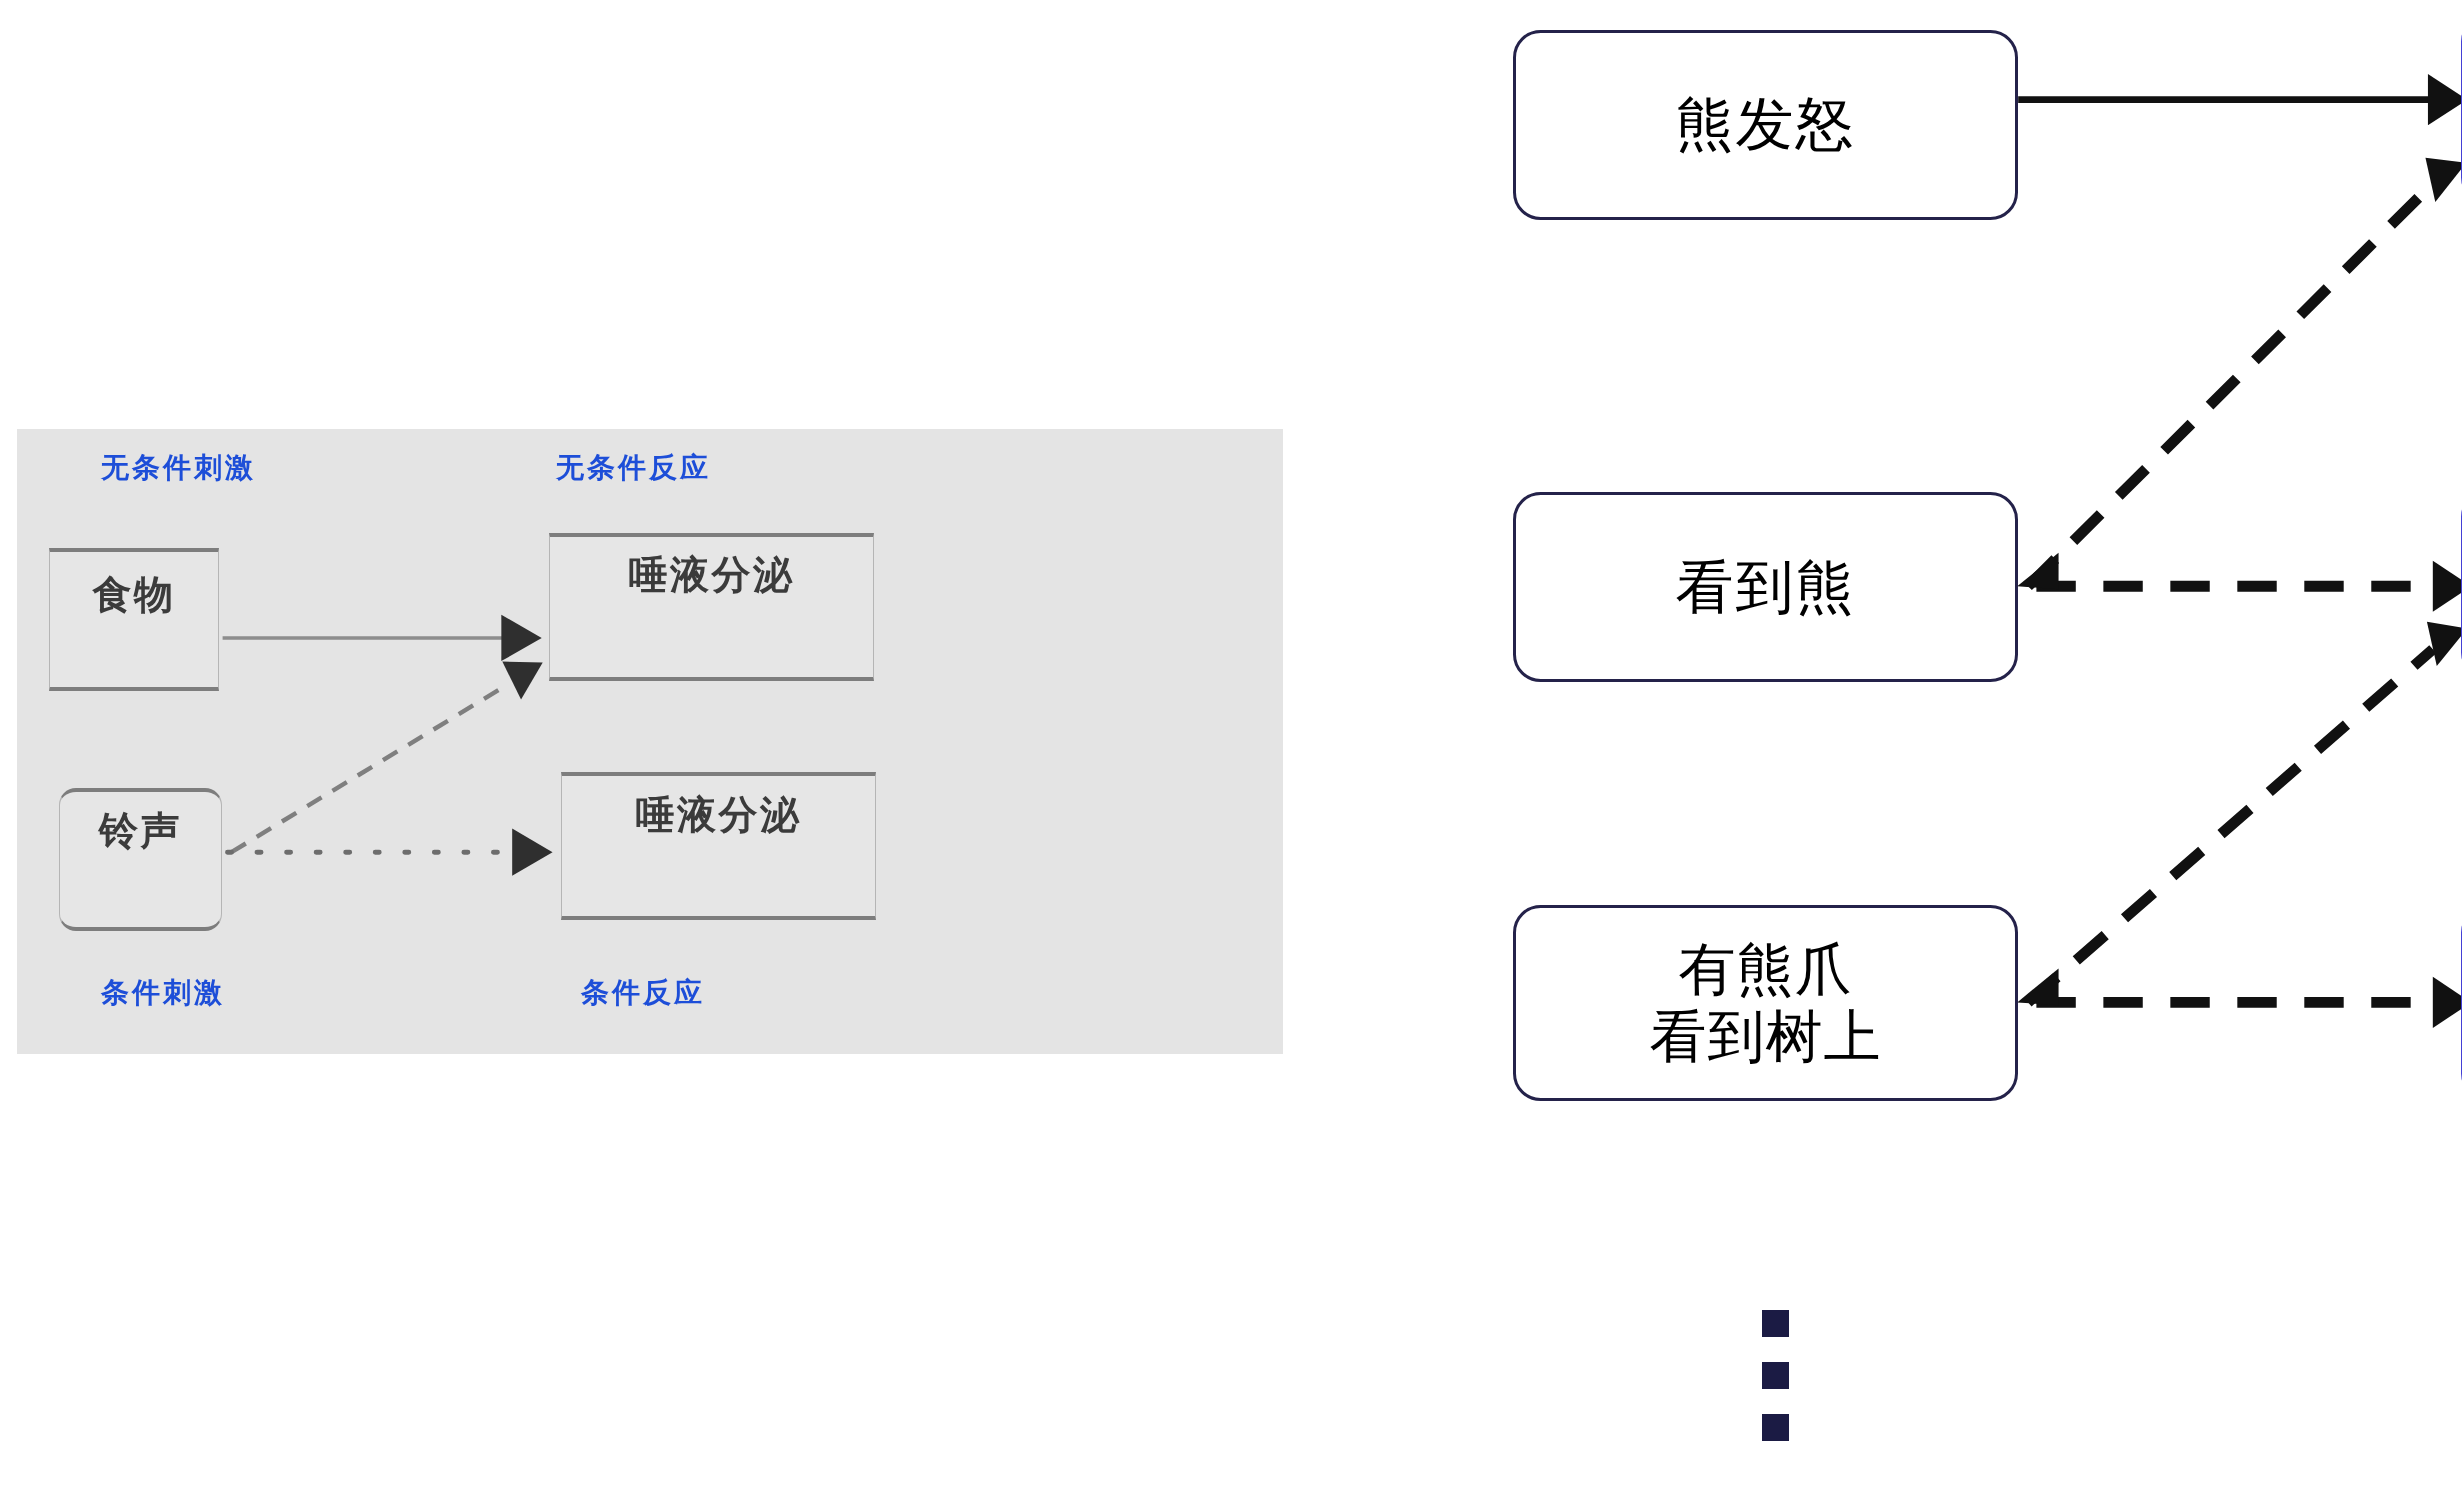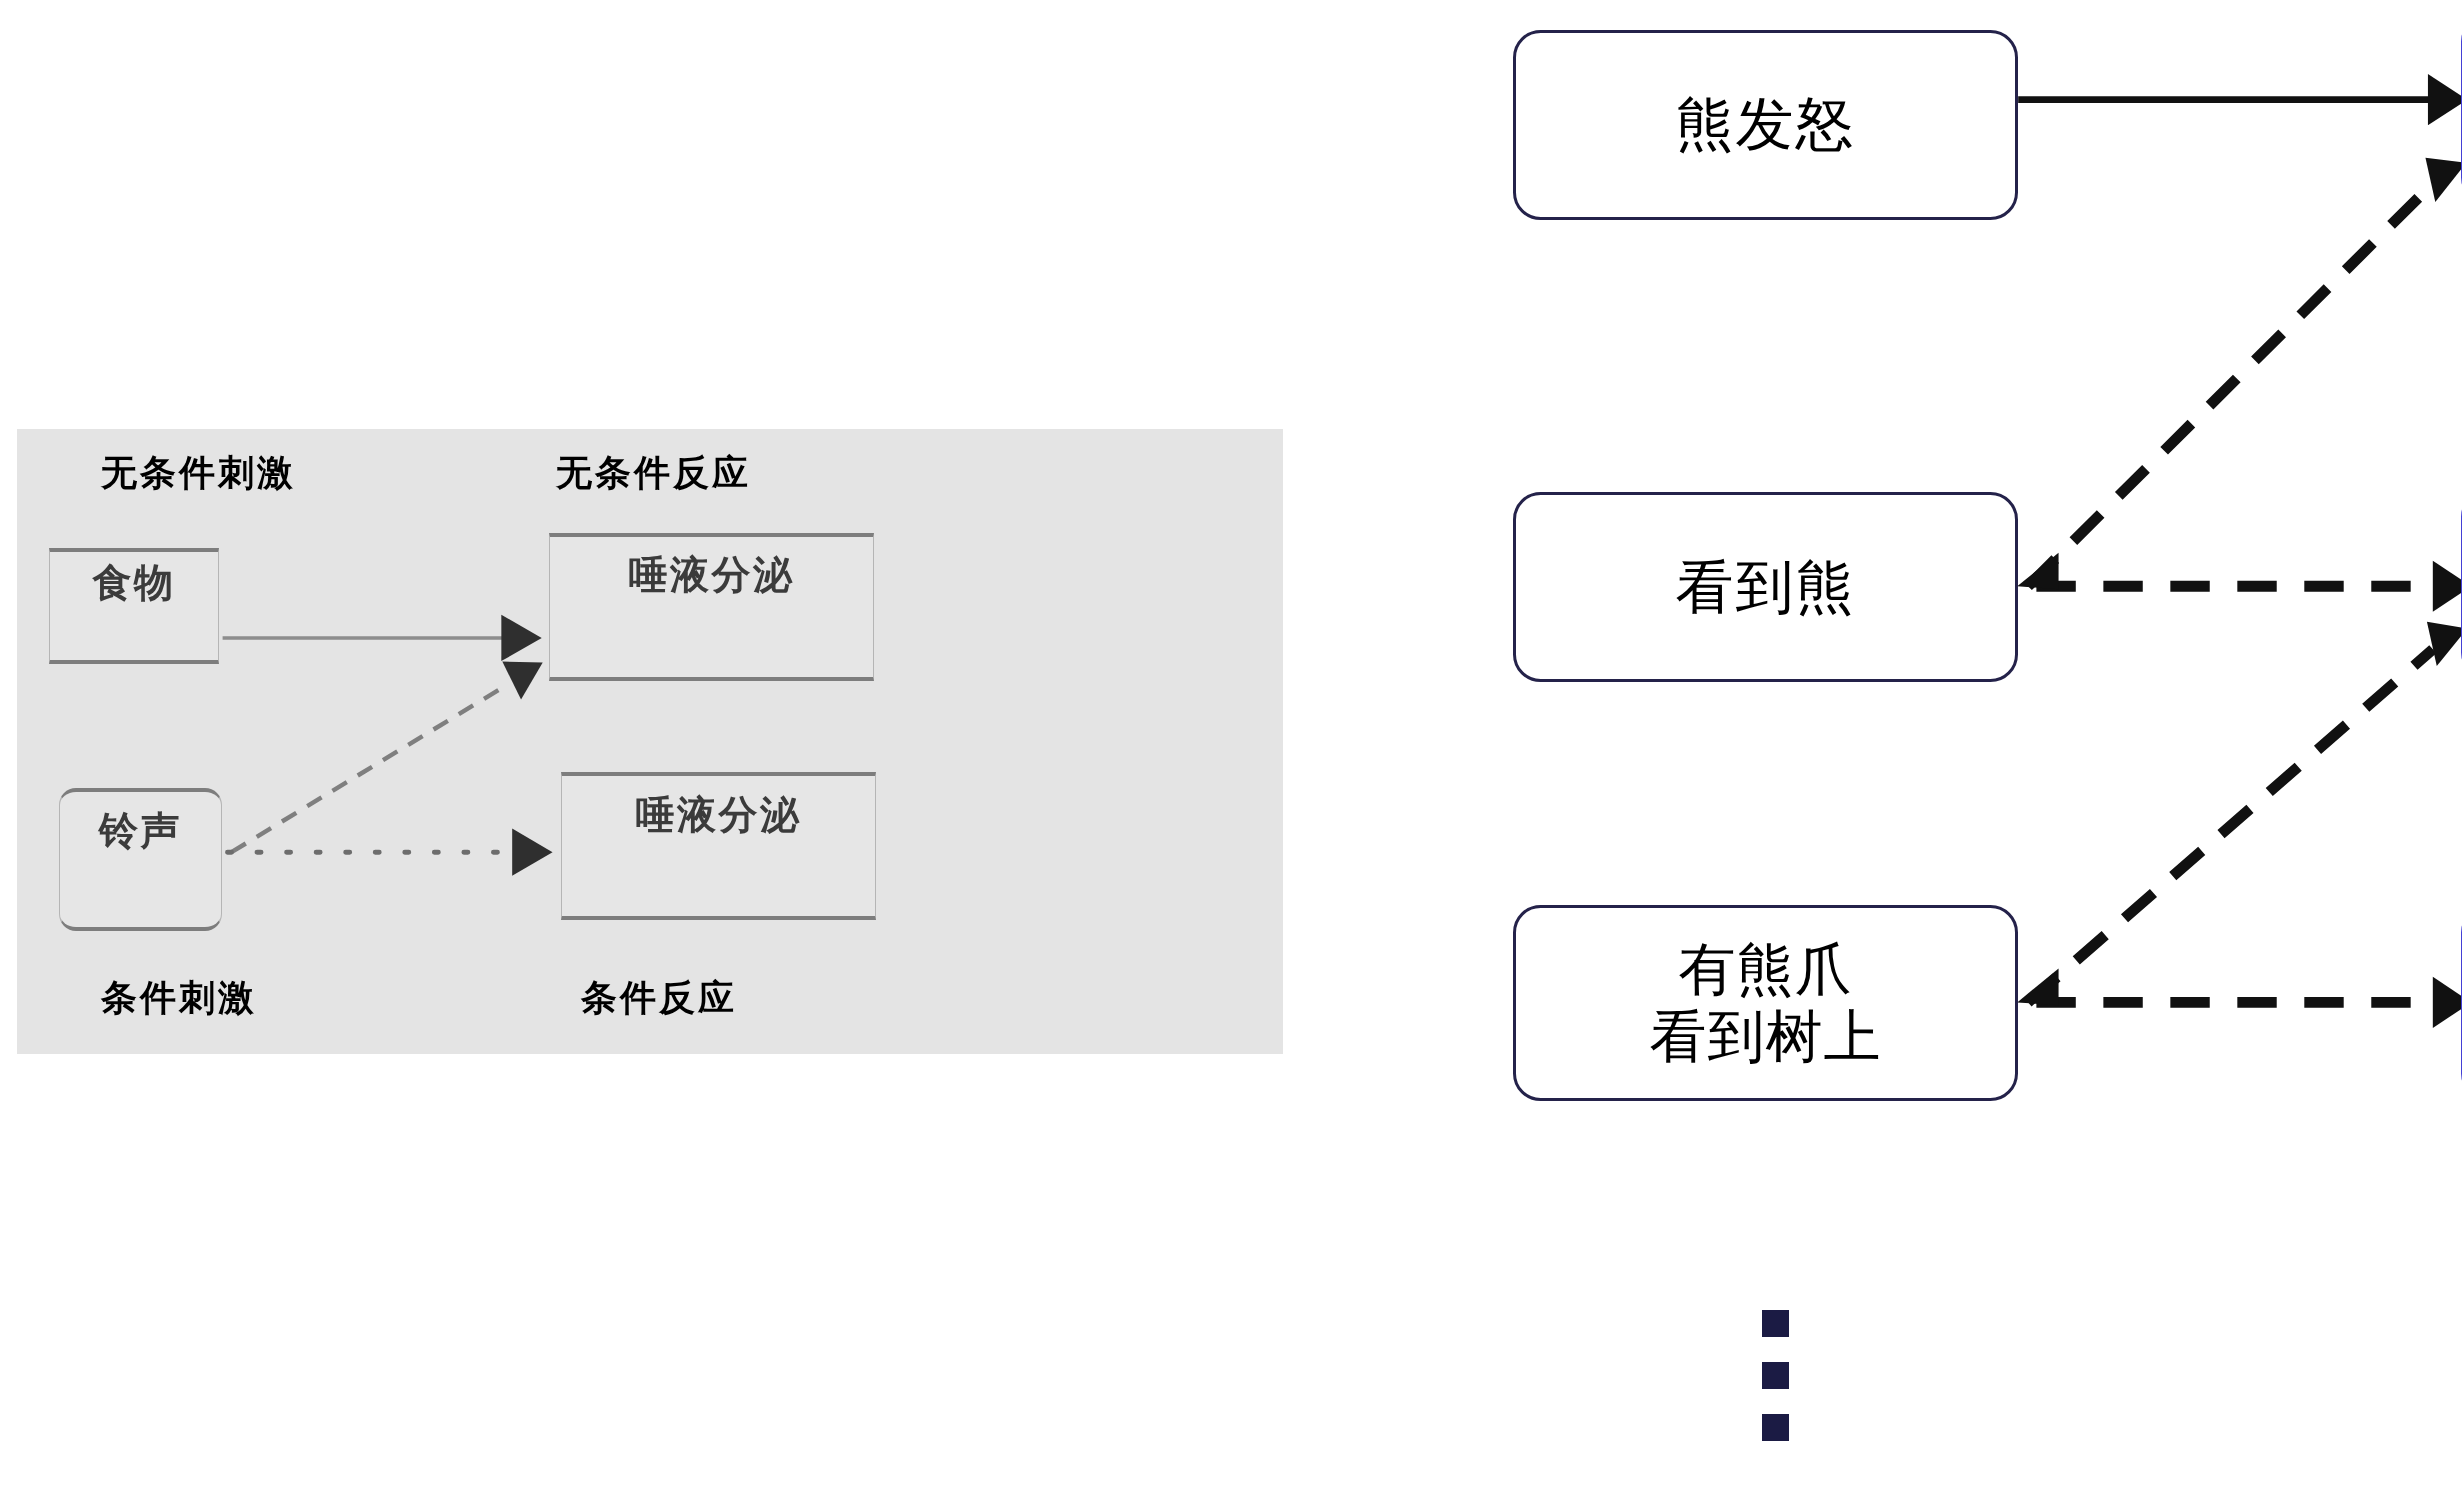--- a/index.html
+++ b/index.html
@@ -8,39 +8,39 @@
     width:3306px;height:1498px;position:relative;overflow:hidden;
   }
   #stage{position:absolute;left:0;top:0;width:3306px;height:1498px;background:#ffffff;}
 
   
   #pavlov-panel{
     position:absolute;left:17px;top:429px;width:1266px;height:625px;
     background:#e4e4e4;
   }
   .pav-corner-label{
-    position:absolute;color:#000000;font-weight:bold;white-space:nowrap;
-    font-size:36px;letter-spacing:3px;font-family:Liberation Mono, monospace;
+    position:absolute;color:#1d4ed8;font-weight:bold;white-space:nowrap;
+    font-size:28px;letter-spacing:3px;font-family:Liberation Mono, monospace;
   }
   #pav-label-ucs{left:101px;top:449px;}
   #pav-label-ucr{left:556px;top:449px;}
   #pav-label-cs{left:101px;top:974px;}
   #pav-label-cr{left:581px;top:974px;text-align:right;}
 
   .pav-box{
     position:absolute;background:#e6e6e6;
     border:1px solid #b5b5b5;
     border-top:4.4px solid #7d7d7d;
     border-bottom:4.4px solid #7d7d7d;
     box-sizing:border-box;
     color:#3b3b3b;font-weight:bold;white-space:nowrap;
     display:flex;align-items:flex-start;justify-content:center;
     letter-spacing:2.5px;
   }
-  #pav-box-food{left:49px;top:548px;width:170px;height:116px;font-size:39px;padding-top:4px;}
+  #pav-box-food{left:49px;top:548px;width:170px;height:143px;font-size:39px;padding-top:16px;}
   #pav-box-bell{left:59px;top:788px;width:163px;height:143px;font-size:39px;padding-top:11.8px;border-radius:17px;}
   #pav-box-ucr{left:549px;top:533px;width:325px;height:148px;font-size:39px;padding-top:10.8px;}
   #pav-box-cr{left:561px;top:772px;width:315px;height:148px;font-size:39px;padding-top:11.8px;}
 
   #pav-svg{position:absolute;left:0;top:0;width:3306px;height:1498px;pointer-events:none;}
 
   
   .rl-box{
     position:absolute;background:#ffffff;box-sizing:border-box;
     border-radius:27.6px;

